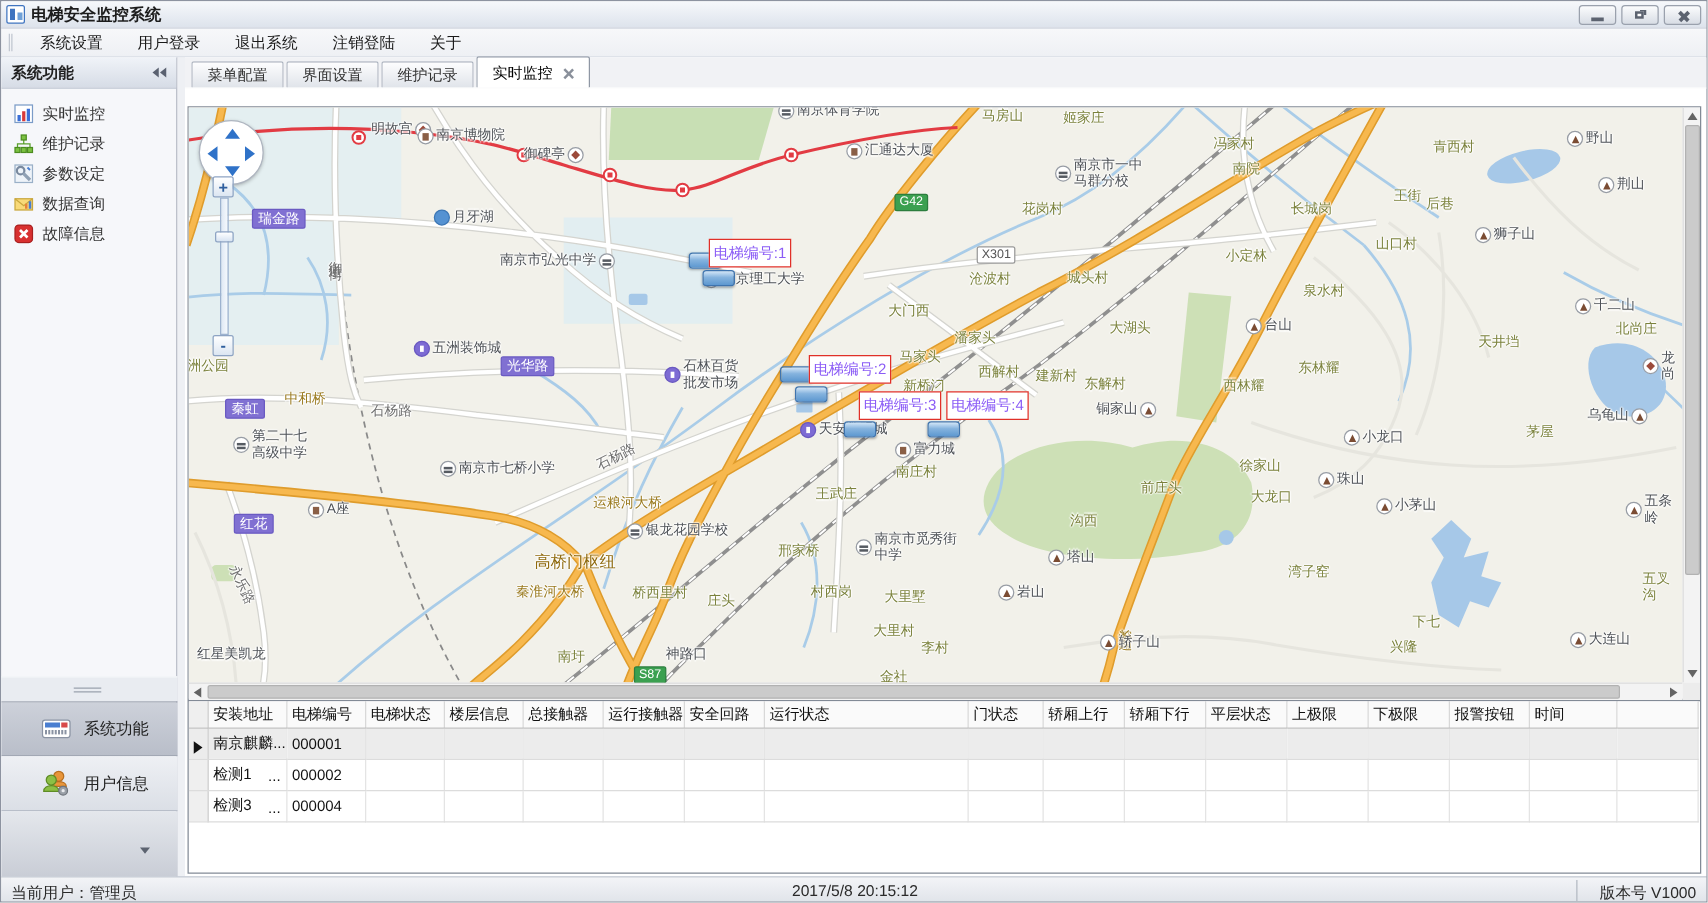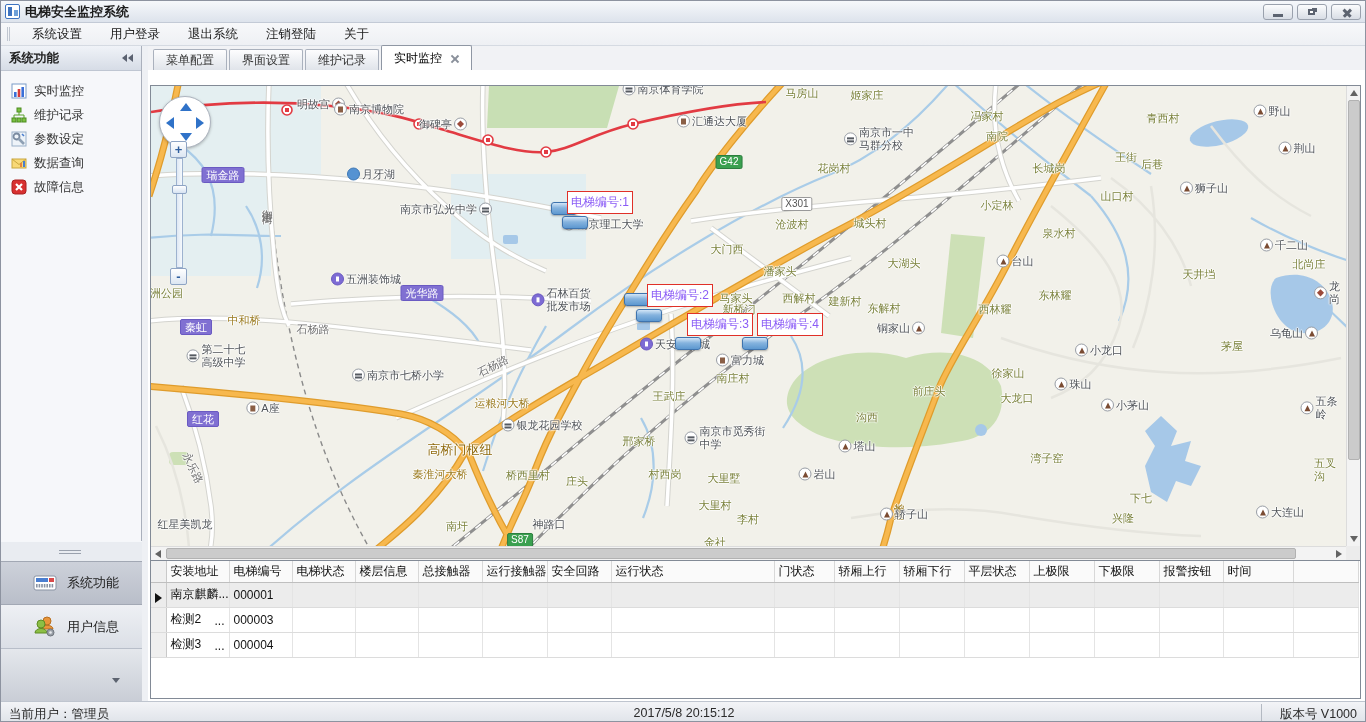--- a/index.html
+++ b/index.html
@@ -467,21 +467,21 @@
           <span class="ml shield" style="left: 578px; top: 76px; transform: translate(-50%, -50%);"><b>G42</b></span>
           <span class="ml village" style="left: 651px; top: 7px; transform: translate(-50%, -50%);"><b>马房山</b></span>
           <span class="ml village" style="left: 716px; top: 9px; transform: translate(-50%, -50%);"><b>姬家庄</b></span>
           <span class="ml poi" style="left: 728px; top: 53px; transform: translate(-50%, -50%);"><i class="mi m-school"></i><b>南京市一中
 马群分校</b></span>
           <span class="ml village" style="left: 683px; top: 82px; transform: translate(-50%, -50%);"><b>花岗村</b></span>
           <span class="ml shield-w" style="left: 646px; top: 118px; transform: translate(-50%, -50%);"><b>X301</b></span>
           <span class="ml village" style="left: 641px; top: 138px; transform: translate(-50%, -50%);"><b>沧波村</b></span>
           <span class="ml village" style="left: 576px; top: 163px; transform: translate(-50%, -50%);"><b>大门西</b></span>
           <span class="ml village" style="left: 629px; top: 185px; transform: translate(-50%, -50%);"><b>潘家头</b></span>
-          <span class="ml village" style="left: 585px; top: 212px; transform: translate(-50%, -50%);"><b>马家头</b></span>
+          <span class="ml village" style="left: 585px; top: 200px; transform: translate(-50%, -50%);"><b>马家头</b></span>
           <span class="ml village" style="left: 648px; top: 212px; transform: translate(-50%, -50%);"><b>西解村</b></span>
           <span class="ml village" style="left: 694px; top: 215px; transform: translate(-50%, -50%);"><b>建新村</b></span>
           <span class="ml village" style="left: 588px; top: 223px; transform: translate(-50%, -50%);"><b>新桥汈</b></span>
           <span class="ml village" style="left: 733px; top: 222px; transform: translate(-50%, -50%);"><b>东解村</b></span>
           <span class="ml village" style="left: 719px; top: 137px; transform: translate(-50%, -50%);"><b>城头村</b></span>
           <span class="ml village" style="left: 753px; top: 177px; transform: translate(-50%, -50%);"><b>大湖头</b></span>
           <span class="ml mountain-r" style="left: 750px; top: 242px; transform: translate(-50%, -50%);"><i class="mi m-mountain"></i><b>铜家山</b></span>
           <span class="ml village" style="left: 846px; top: 119px; transform: translate(-50%, -50%);"><b>小定林</b></span>
           <span class="ml mountain" style="left: 864px; top: 175px; transform: translate(-50%, -50%);"><i class="mi m-mountain"></i><b>台山</b></span>
           <span class="ml village" style="left: 908px; top: 147px; transform: translate(-50%, -50%);"><b>泉水村</b></span>
@@ -630,22 +630,22 @@
             <td></td>
             <td></td>
             <td></td>
             <td></td>
             <td></td>
             <td></td>
             <td></td>
         </tr>
         <tr>
           <td class="rh"></td>
-          <td class="addr"><span>检测2</span><span class="dots">...</span></td>
-          <td>000003</td>
+          <td class="addr"><span>检测1</span><span class="dots">...</span></td>
+          <td>000002</td>
           <td></td>
             <td></td>
             <td></td>
             <td></td>
             <td></td>
             <td></td>
             <td></td>
             <td></td>
             <td></td>
             <td></td>

